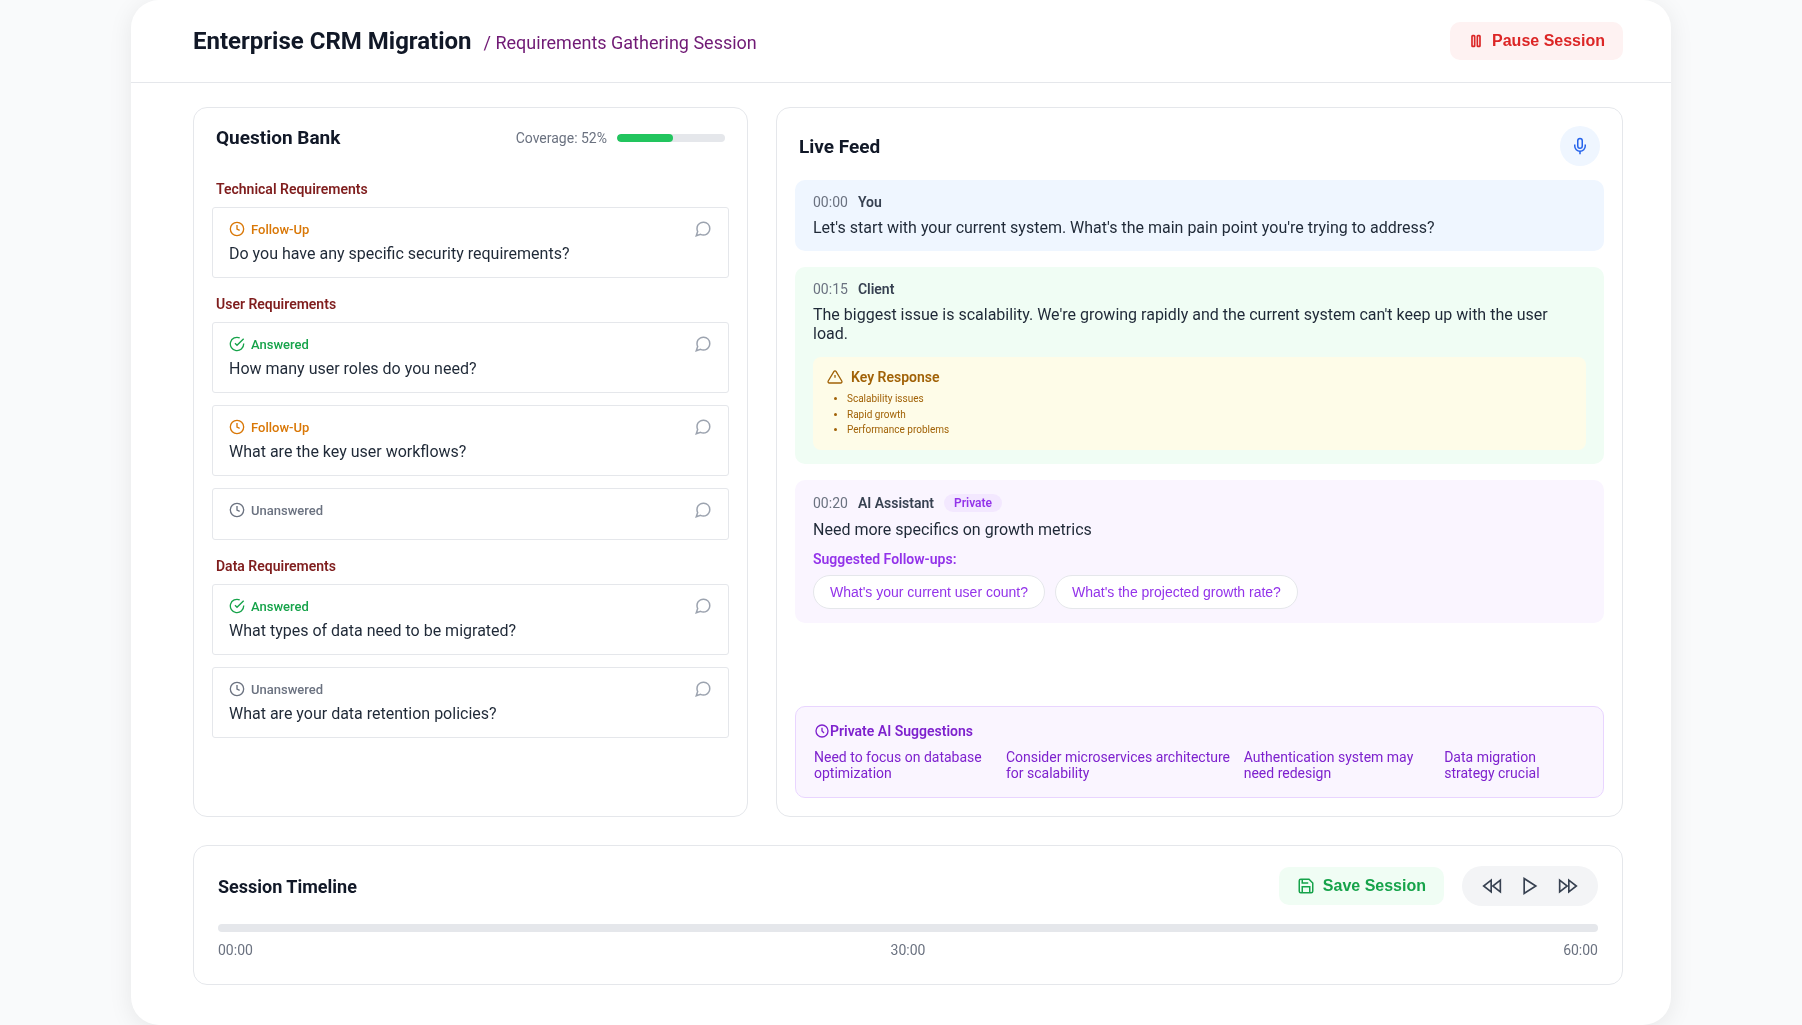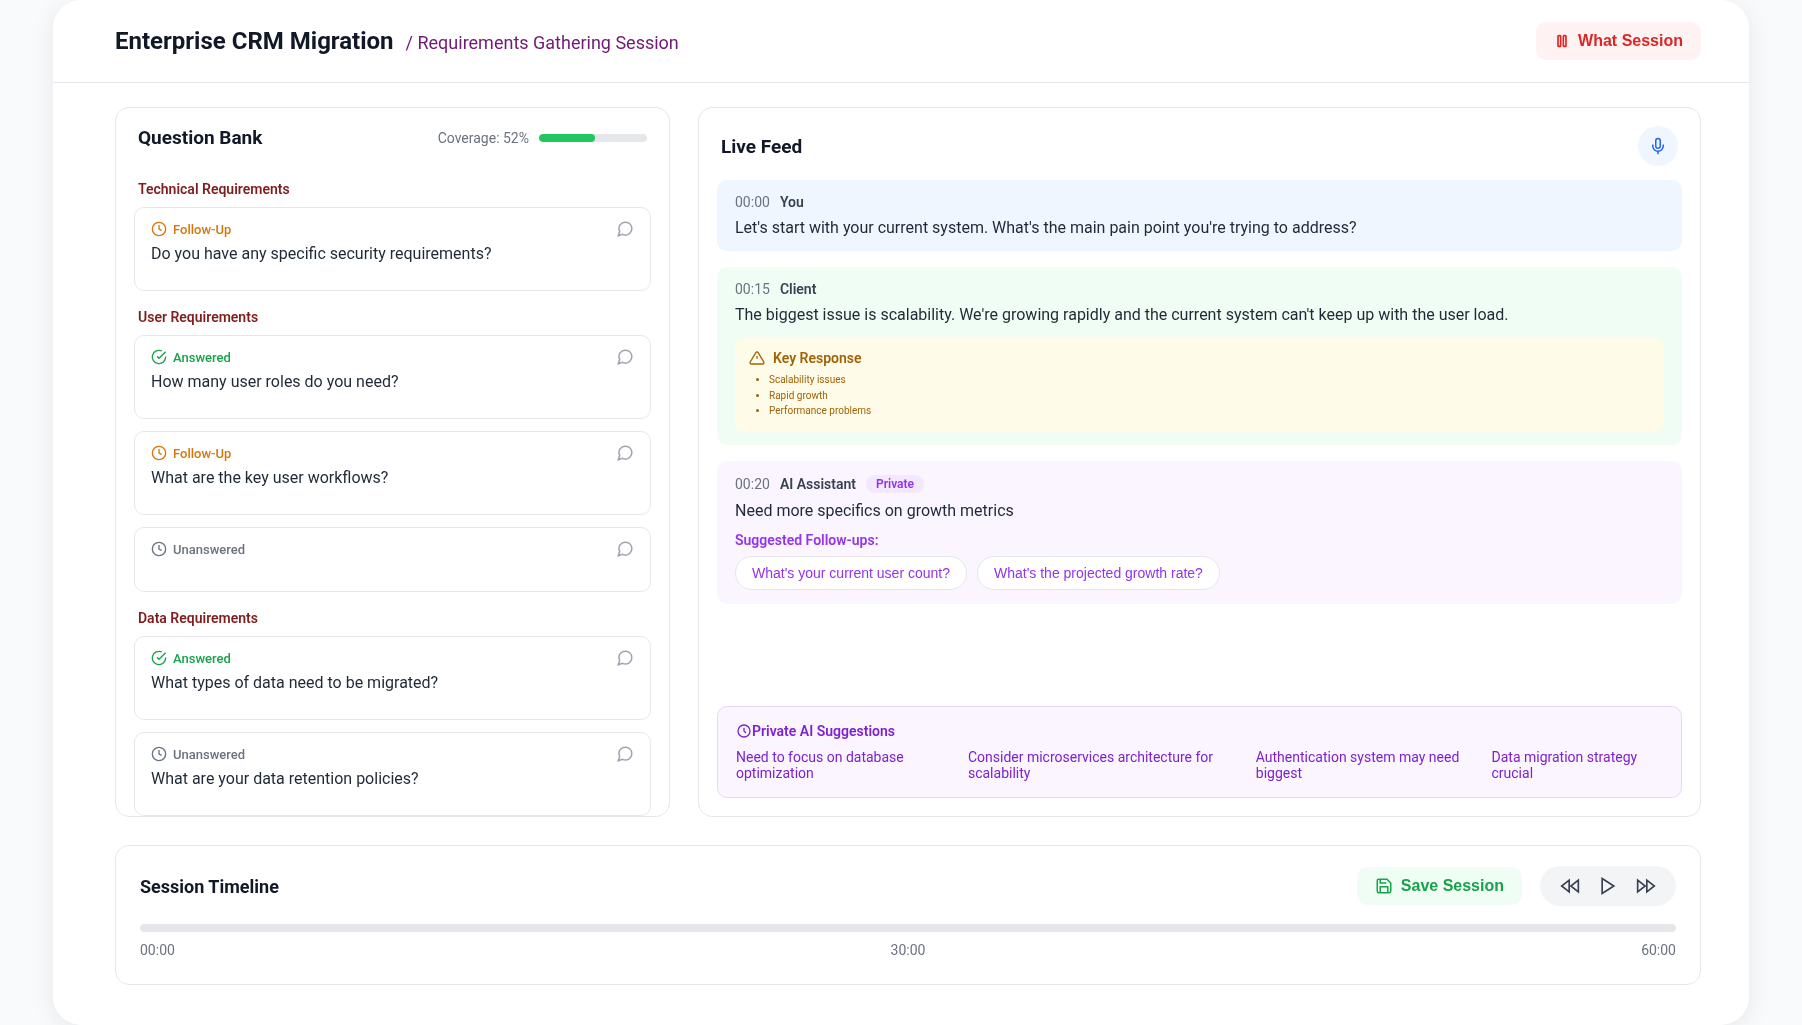--- a/index.html
+++ b/index.html
@@ -1,38 +1,38 @@
 <!DOCTYPE html>
 <html><head>
 <meta charset="utf-8">
 <style>
 * { box-sizing: border-box; margin: 0; padding: 0; }
 body { font-family: -apple-system, BlinkMacSystemFont, "Segoe UI", Roboto, sans-serif; background: #f9fafb; color: #111827; }
-.app { width: 1696px; height: 1025px; background: #fff; border-radius: 28px; overflow: hidden; display: flex; flex-direction: column; box-shadow: 0 4px 24px rgba(0,0,0,0.08); margin: 0 auto; }
+.app { width: 1540px; height: 1025px; background: #fff; border-radius: 28px; overflow: hidden; display: flex; flex-direction: column; box-shadow: 0 4px 24px rgba(0,0,0,0.08); margin: 0 auto; }
 .header { display: flex; align-items: center; justify-content: space-between; padding: 22px 48px 22px 62px; border-bottom: 1px solid #e5e7eb; }
 .header-left { display: flex; align-items: baseline; gap: 12px; }
 .title { font-size: 24px; font-weight: 700; color: #111827; }
 .breadcrumb { font-size: 18px; color: #701a75; }
 .pause-btn { display: inline-flex; align-items: center; gap: 8px; background: #fef2f2; color: #dc2626; border: none; border-radius: 10px; padding: 10px 18px; font-size: 16px; font-weight: 600; cursor: pointer; }
 .icon-pause { width: 16px; height: 16px; display: inline-flex; }
 .icon-pause svg { width: 100%; height: 100%; }
 .main { flex: 1; display: flex; gap: 28px; padding: 24px 48px 0 62px; overflow: hidden; }
 .panel { background: #fff; border: 1px solid #e5e7eb; border-radius: 14px; display: flex; flex-direction: column; overflow: hidden; }
 .left { width: 555px; }
 .right { flex: 1; }
 .panel-header { display: flex; align-items: center; justify-content: space-between; padding: 18px 22px 14px 22px; }
 .panel-title { font-size: 19px; font-weight: 700; }
 .coverage { display: flex; align-items: center; gap: 10px; font-size: 14px; color: #6b7280; }
 .progress { width: 108px; height: 8px; background: #e5e7eb; border-radius: 999px; overflow: hidden; }
 .progress-fill { height: 100%; background: #22c55e; border-radius: 999px; }
 .qb-body { flex: 1; overflow-y: auto; padding: 0 18px 18px 18px; }
 .qb-body::-webkit-scrollbar { width: 10px; }
 .qb-body::-webkit-scrollbar-thumb { background: #d1d5db; border-radius: 999px; }
 .section-label { font-size: 14px; font-weight: 600; color: #7f1d1d; margin: 18px 4px 10px 4px; }
-.qcard { border: 1px solid #e5e7eb; border-radius: 10px; padding: 12px 16px 27px 16px; margin-bottom: 12px; background: #fff; cursor: pointer; }
+.qcard { border: 1px solid #e5e7eb; border-radius: 3px; padding: 12px 16px 14px 16px; margin-bottom: 12px; background: #fff; cursor: pointer; }
 .qcard-head { display: flex; align-items: center; justify-content: space-between; margin-bottom: 6px; }
 .status { display: flex; align-items: center; gap: 6px; font-size: 13px; font-weight: 500; }
 .status-answered { color: #16a34a; }
 .status-followup { color: #d97706; }
 .status-unanswered { color: #6b7280; }
 .sicon { width: 16px; height: 16px; display: inline-flex; }
 .sicon svg { width: 100%; height: 100%; }
 .chat-icon { width: 18px; height: 18px; color: #9ca3af; }
 .chat-icon svg { width: 100%; height: 100%; }
 .qtext { font-size: 16px; color: #1f2937; }
@@ -85,21 +85,21 @@
       <div class="title">Enterprise CRM Migration</div>
       <div class="breadcrumb">/ Requirements Gathering Session</div>
     </div>
     <button class="pause-btn">
       <span class="icon-pause">
         <svg viewBox="0 0 24 24" fill="none" stroke="currentColor" stroke-width="2.5">
             <rect x="6" y="4" width="4" height="16" rx="1"></rect>
             <rect x="14" y="4" width="4" height="16" rx="1"></rect>
           </svg>
       </span>
-      <span>What Session</span>
+      <span>Pause Session</span>
     </button>
   </div>
 
   <div class="main">
     <div class="panel left">
       <div class="panel-header">
         <div class="panel-title">Question Bank</div>
         <div class="coverage">
           <span>Coverage: 52%</span>
           <div class="progress">
@@ -274,21 +274,21 @@
         <div class="sugg-head">
           <svg viewBox="0 0 24 24" fill="none" stroke="currentColor" stroke-width="2">
               <circle cx="12" cy="12" r="9"></circle>
               <path d="M12 7v5l3 3"></path>
             </svg>
           <span>Private AI Suggestions</span>
         </div>
         <div class="sugg-list" id="sugg-list">
             <div class="sugg-item">Need to focus on database optimization</div>
             <div class="sugg-item">Consider microservices architecture for scalability</div>
-            <div class="sugg-item">Authentication system may need biggest</div>
+            <div class="sugg-item">Authentication system may need redesign</div>
             <div class="sugg-item">Data migration strategy crucial</div>
           </div>
       </div>
     </div>
   </div>
 
   <div class="timeline-panel">
     <div class="tl-head">
       <div class="tl-title">Session Timeline</div>
       <div class="tl-controls">

